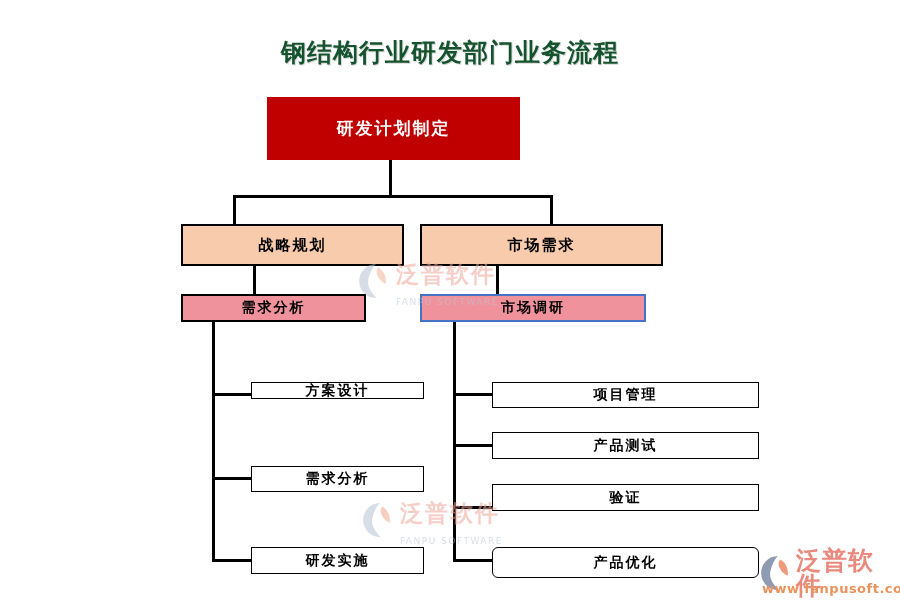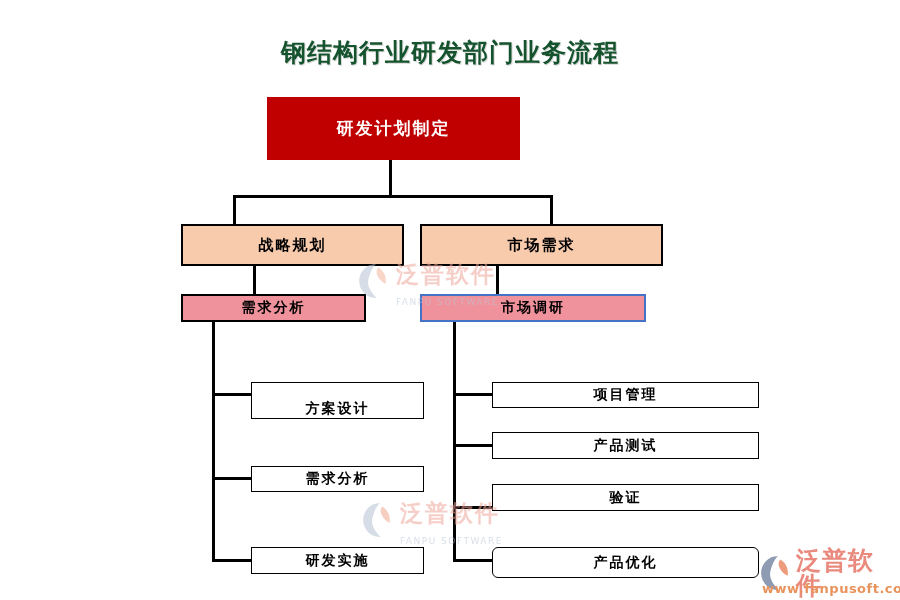--- a/index.html
+++ b/index.html
@@ -77,21 +77,21 @@
     <span>市场需求</span>
   </div>
 
   <div class="node pink" style="left:181px;top:294px;width:185px;height:28px;">
     <span>需求分析</span>
   </div>
   <div class="node pink-blue" style="left:420px;top:294px;width:226px;height:28px;">
     <span>市场调研</span>
   </div>
 
-  <div class="node leaf" style="left:251px;top:382px;width:173px;height:37px;align-items:flex-end;">
+  <div class="node leaf" style="left:251px;top:382px;width:173px;height:17px;">
     <span>方案设计</span>
   </div>
   <div class="node leaf" style="left:251px;top:466px;width:173px;height:26px;">
     <span>需求分析</span>
   </div>
   <div class="node leaf" style="left:251px;top:547px;width:173px;height:27px;">
     <span>研发实施</span>
   </div>
 
   <div class="node leaf" style="left:492px;top:382px;width:267px;height:26px;">

